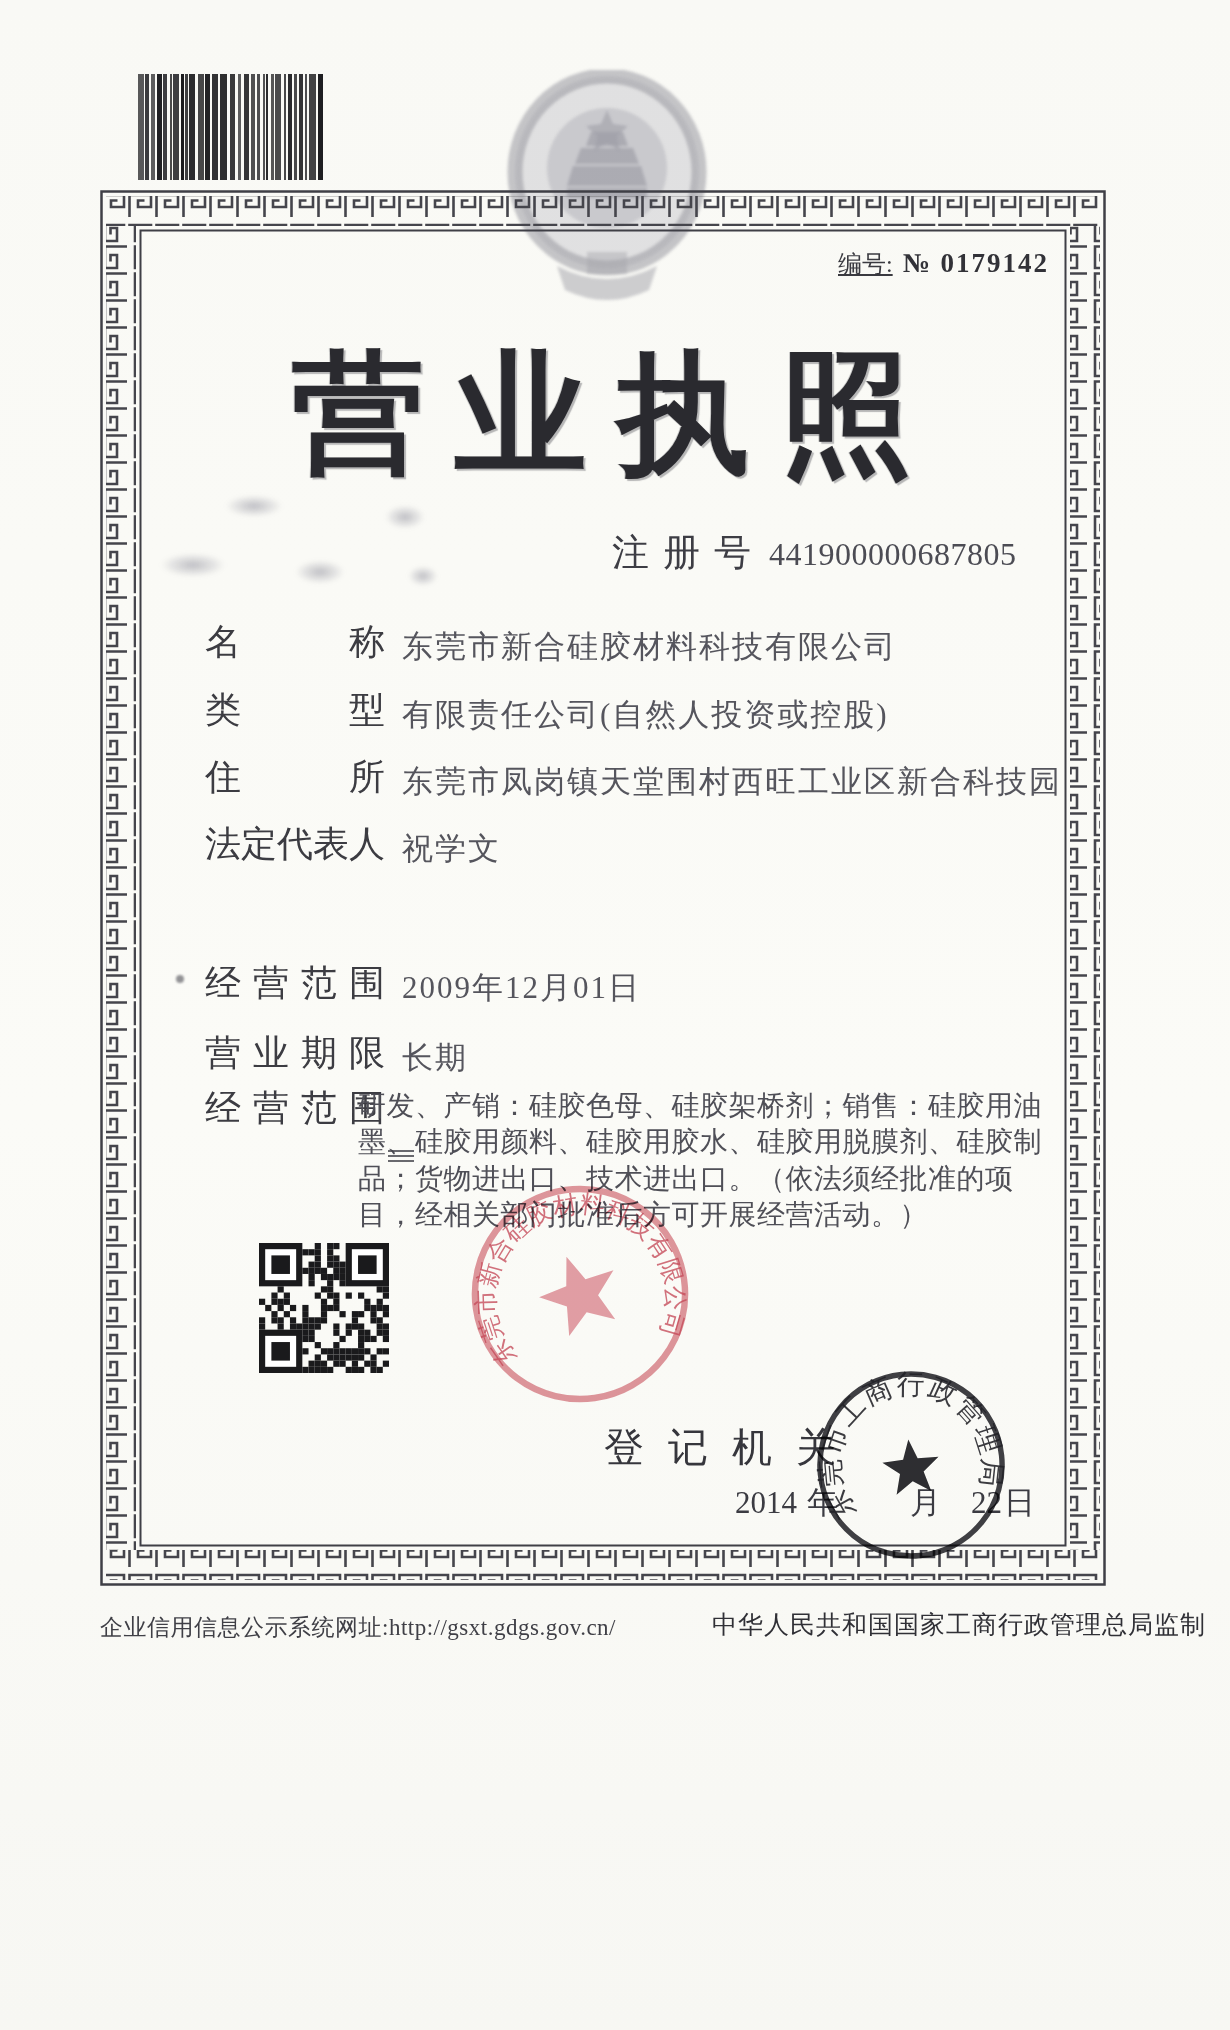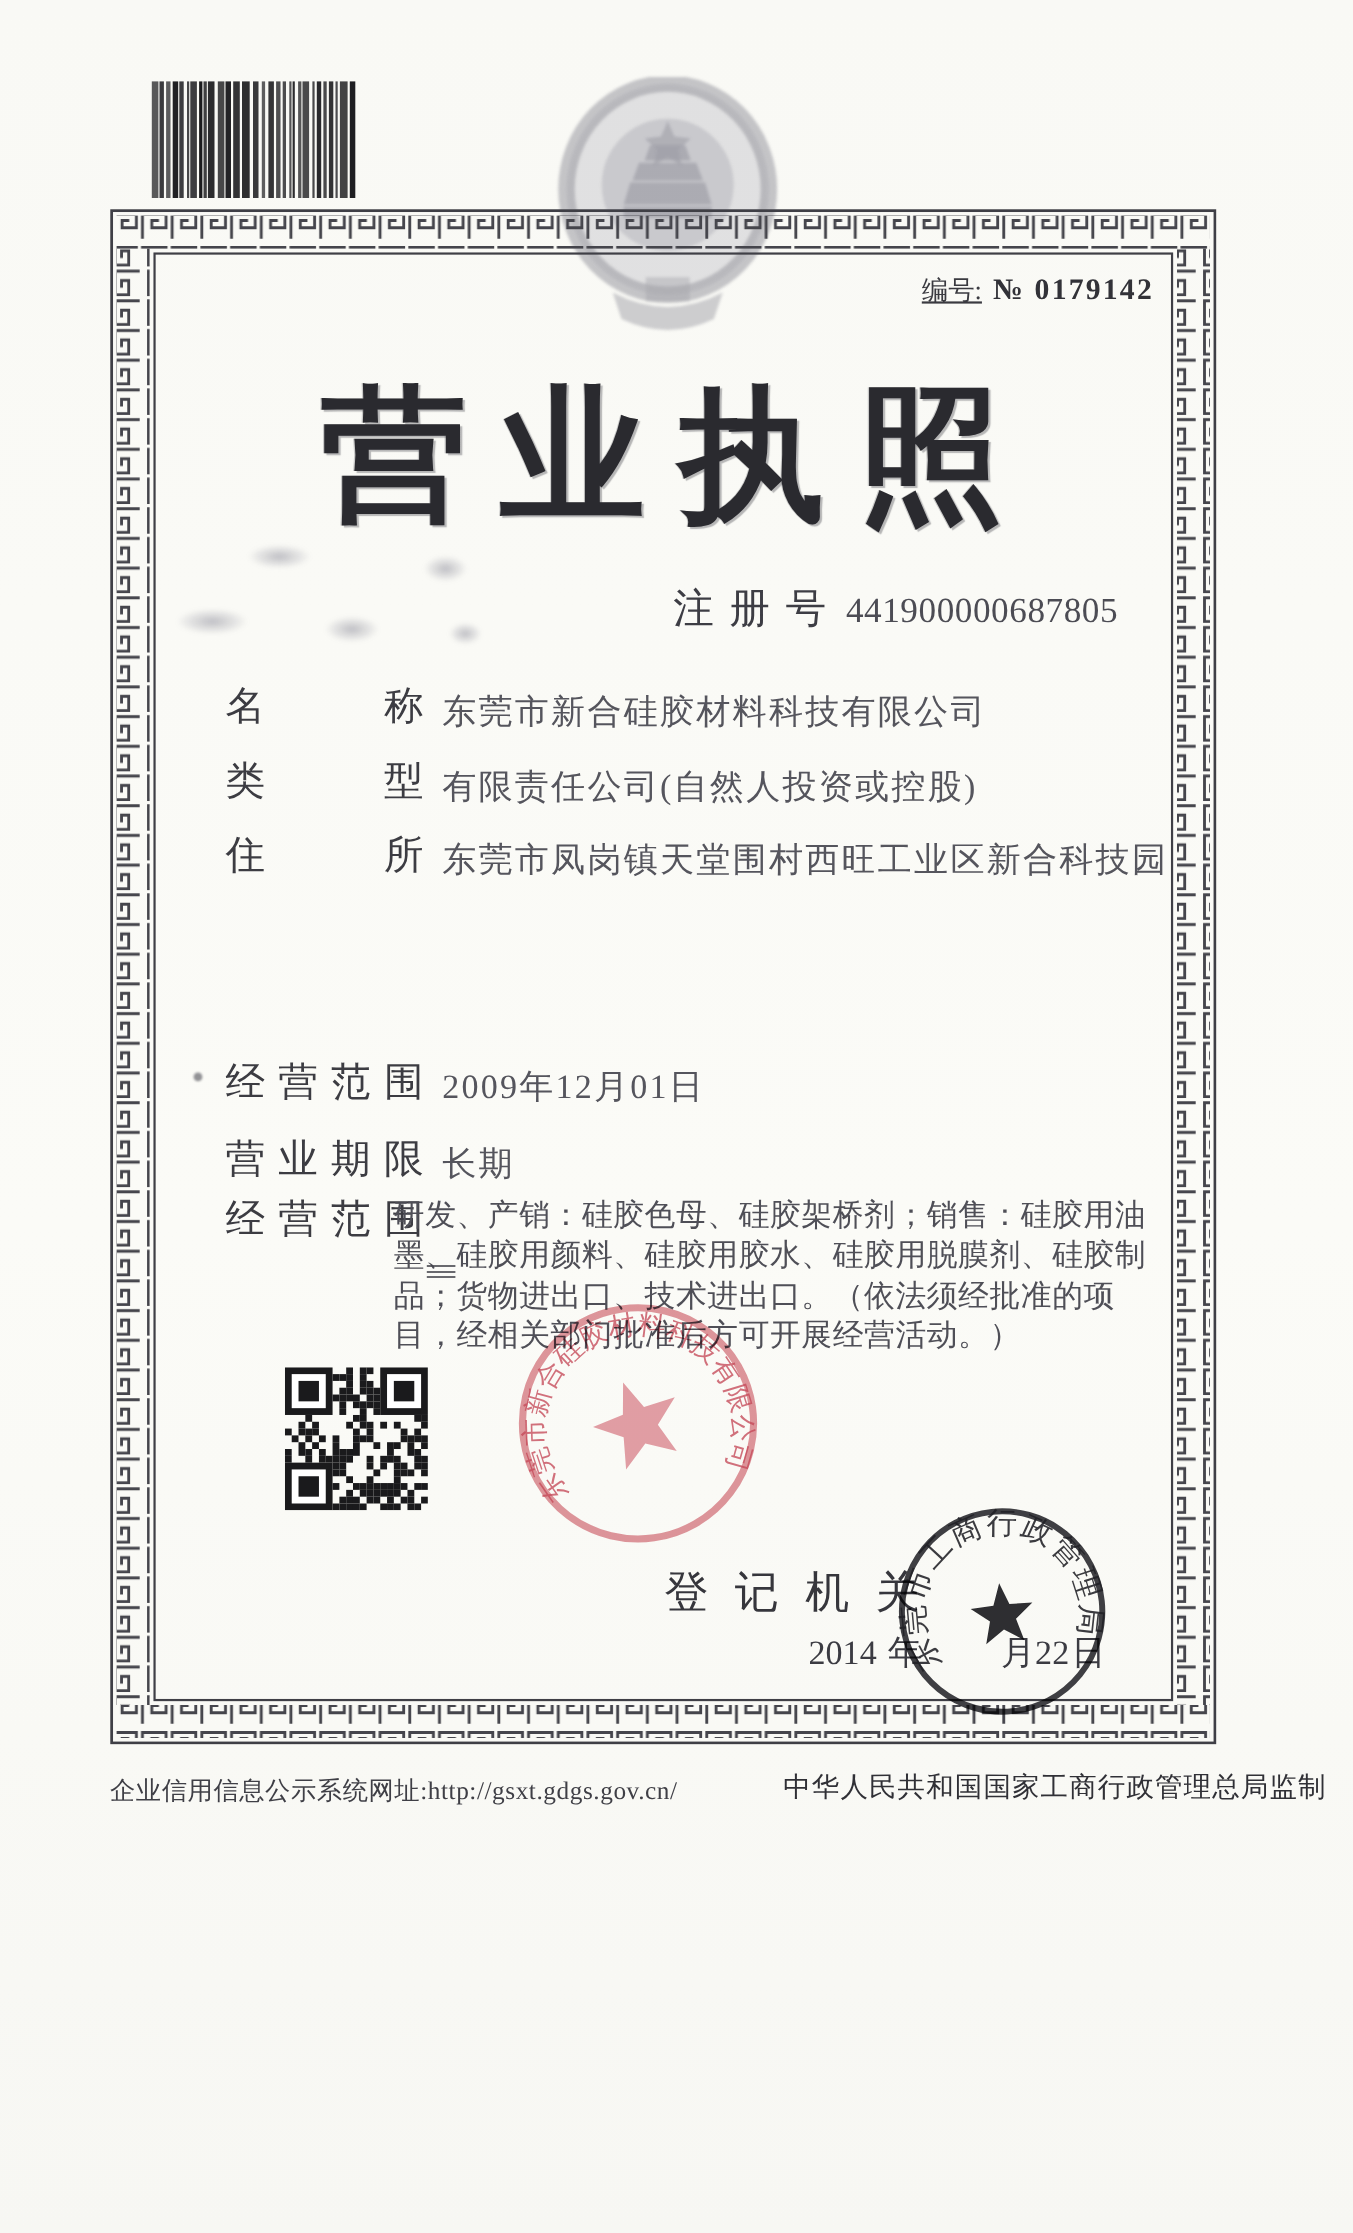--- a/index.html
+++ b/index.html
@@ -33,21 +33,21 @@
   .row-scope .field-value{margin-left:-27px;padding-top:2px;width:692px;font-size:28px;letter-spacing:.5px;
                           line-height:1.3;white-space:normal;color:#4f4f57;}
   
   .qr{position:absolute;left:259px;top:1243px;}
   
   .red-seal{position:absolute;left:466px;top:1180px;mix-blend-mode:multiply;transform:rotate(-8deg);}
   .black-seal{position:absolute;left:812px;top:1366px;mix-blend-mode:multiply;transform:rotate(-6deg);}
   
   .registry{position:absolute;left:604px;top:1420px;font-size:40px;letter-spacing:24px;color:#36363c;}
   .date-line{position:absolute;left:735px;top:1482px;display:flex;align-items:baseline;font-size:31px;color:#3b3b42;}
-  .d-yu{margin-left:10px;} .d-mu{margin-left:72px;} .d-dd{} .d-du{margin-left:2px;}
+  .d-yu{margin-left:10px;} .d-mu{margin-left:72px;} .d-dd{margin-left:30px;} .d-du{margin-left:2px;}
   
   .footer-left{position:absolute;left:100px;top:1612px;font-size:23px;letter-spacing:.5px;color:#3f3f46;}
   .footer-right{position:absolute;left:712px;top:1608px;font-size:25px;letter-spacing:1px;color:#303036;}
   
   .smudge{position:absolute;background:radial-gradient(ellipse at center,rgba(95,95,115,.38),rgba(95,95,115,0) 70%);
           filter:blur(2px);}
   .mark-lines{position:absolute;left:388px;top:1150px;width:26px;height:13px;
               background:repeating-linear-gradient(180deg,#45454c 0 2px,transparent 2px 5px);opacity:.8;}
   .dot{position:absolute;width:8px;height:8px;border-radius:50%;background:rgba(60,60,70,.55);filter:blur(1px);}
 </style>
@@ -137,20 +137,24 @@
     <div class="field-label">名称</div>
     <div class="field-value">东莞市新合硅胶材料科技有限公司</div>
   </div>
   <div class="field-row" style="top:755px">
     <div class="field-label">住所</div>
     <div class="field-value">东莞市凤岗镇天堂围村西旺工业区新合科技园</div>
   </div>
   <div class="field-row" style="top:688px">
     <div class="field-label">类型</div>
     <div class="field-value">有限责任公司(自然人投资或控股)</div>
+  </div>
+  <div class="field-row" style="top:822px">
+    <div class="field-label">法定代表人</div>
+    <div class="field-value">祝学文</div>
   </div>
   <div class="field-row" style="top:961px">
     <div class="field-label">经营范围</div>
     <div class="field-value">2009年12月01日</div>
   </div>
   <div class="field-row" style="top:1031px">
     <div class="field-label">营业期限</div>
     <div class="field-value">长期</div>
   </div>
   <div class="field-row row-scope" style="top:1086px">

